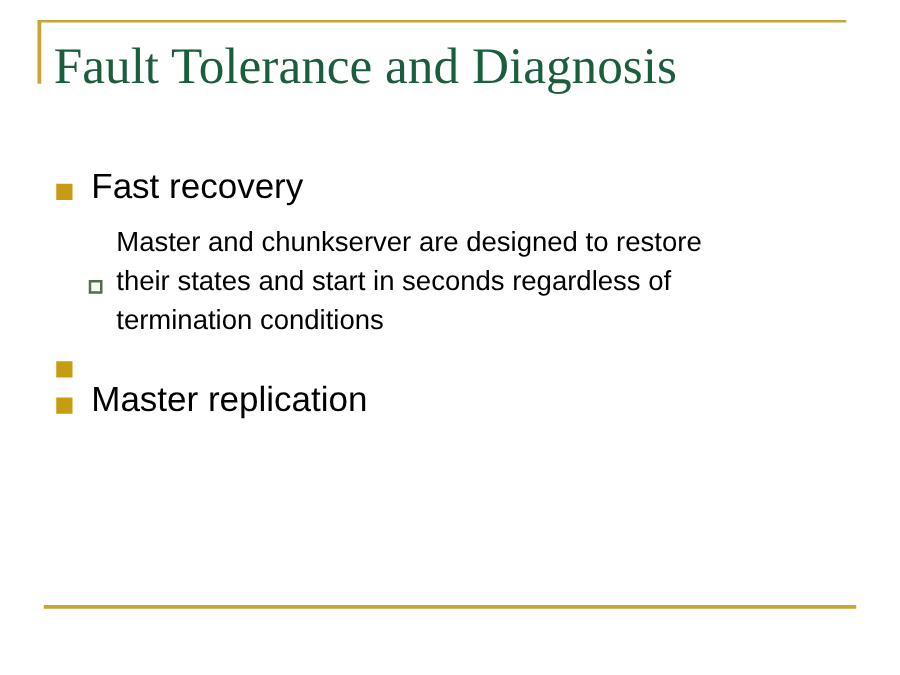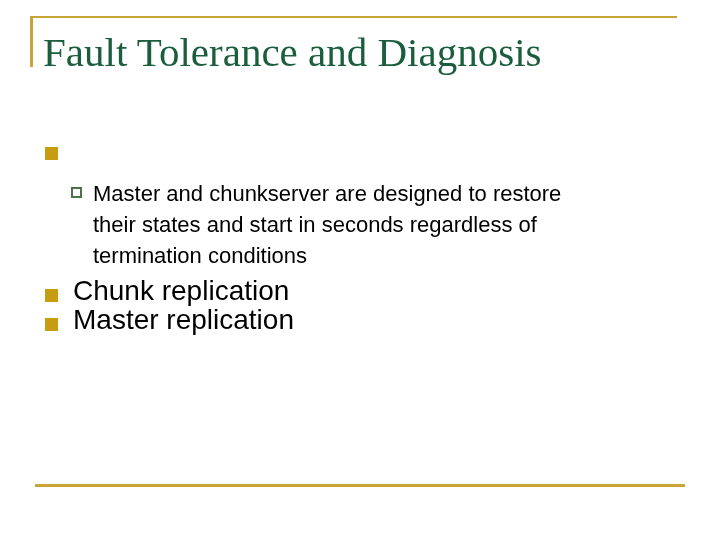--- a/index.html
+++ b/index.html
@@ -55,21 +55,21 @@
     margin-top: 16px;
     background: #C79C11;
   }
   .level1 .text {
     margin-left: 15px;
     font-size: 28px;
     line-height: 35px;
   }
 
   
-  .level2 { left: 71px; }
+  .level2 { left: 71px; align-items: center; }
   .level2 .marker {
     flex: 0 0 auto;
     width: 7px;
     height: 7px;
     margin-top: 9px;
     background: transparent;
     border: 2px solid #4E7148;
   }
   .level2 .text {
     margin-left: 11px;
@@ -88,32 +88,32 @@
 
 <div class="slide">
 
   <div class="rule rule-top-h"></div>
   <div class="rule rule-top-v"></div>
 
   <h1 class="slide-title">Fault Tolerance and Diagnosis</h1>
 
   <div class="bullet-item level1 item-0">
     <span class="marker"></span>
+    <span class="text">Fast recovery</span>
   </div>
 
   <div class="bullet-item level2 item-1">
     <span class="marker"></span>
     <span class="text">Master and chunkserver are designed to restore
 their states and start in seconds regardless of
 termination conditions</span>
   </div>
 
   <div class="bullet-item level1 item-2">
     <span class="marker"></span>
-    <span class="text">Chunk replication</span>
   </div>
 
   <div class="bullet-item level1 item-3">
     <span class="marker"></span>
     <span class="text">Master replication</span>
   </div>
 
 
   <div class="rule rule-bottom-h"></div>
 

